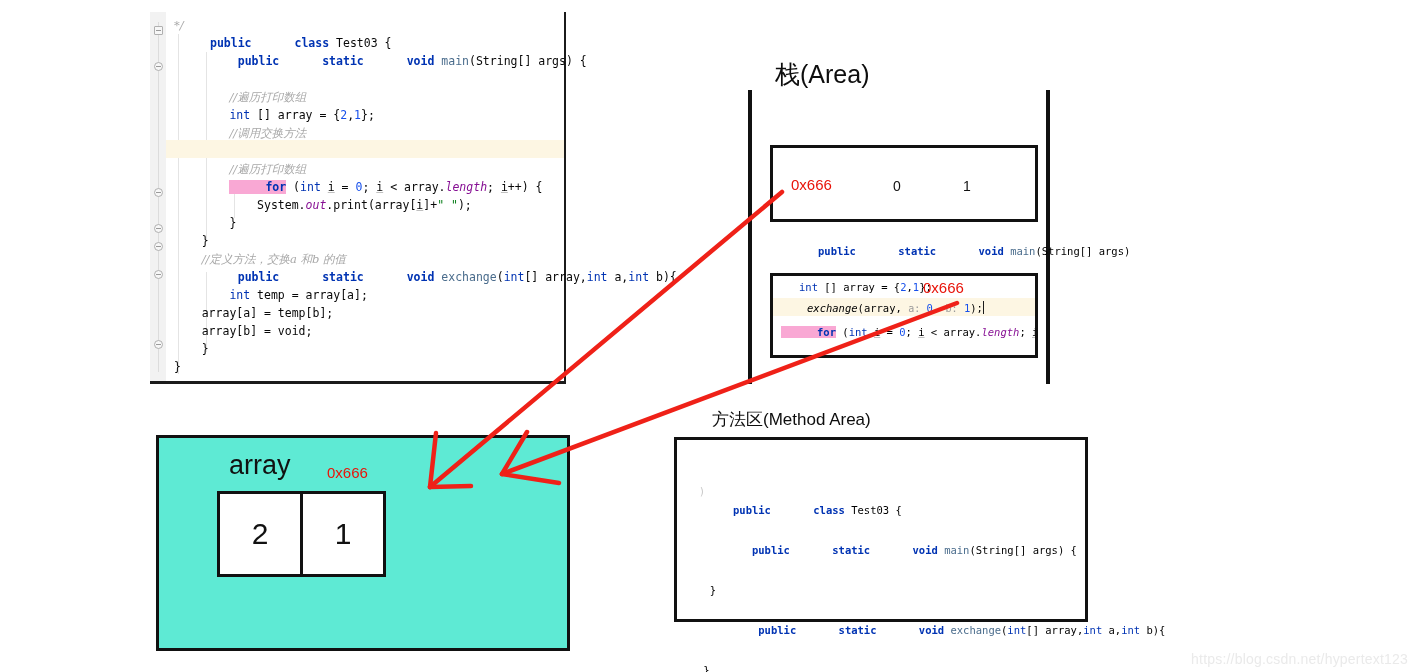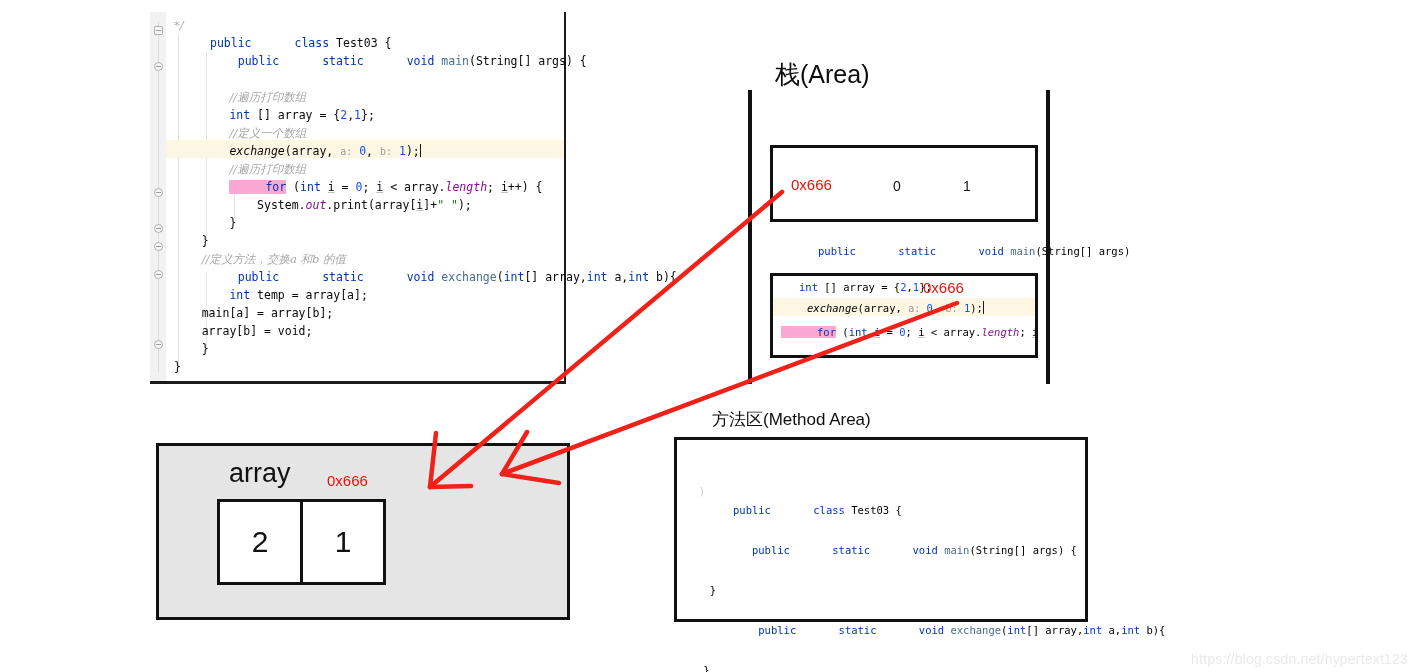--- a/index.html
+++ b/index.html
@@ -89,21 +89,21 @@
     white-space: pre;
   }
   .hl-line {
     position: absolute;
     left: 0;
     right: 0;
     height: 18px;
     background: #fdf6e3;
   }
   
-  .kw   { color: #0033b3; font-weight: normal; padding-left: 36px; }
+  .kw   { color: #0033b3; font-weight: bold; padding-left: 36px; }
   .typ  { color: #0033b3; }
   .num  { color: #1750eb; }
   .str  { color: #067d17; }
   .cmt  { color: #a8a8a8; font-style: italic; font-family: "DejaVu Serif", serif; }
   .mth  { color: #4a6c8c; }
   .fld  { color: #871094; font-style: italic; }
   .itl  { font-style: italic; }
   .hint { color: #9a9a9a; font-size: 10px; }
   .und  { text-decoration: underline; text-decoration-color: #c0c0c0; }
   .kwbg { background: #f9a8d4; }
@@ -197,25 +197,24 @@
     color: #c7c7c7;
     font-size: 10px;
   }
 
   
   #heap-box {
     position: absolute;
     left: 156px;
     top: 435px;
     width: 414px;
-    height: 177px;
+    height: 216px;
     border: 3px solid #111;
     box-sizing: border-box;
-    background: #e5e5e5;
-    margin-top: 8px;
+    background: #5eead4;
   }
   #array-label {
     position: absolute;
     left: 70px;
     top: 12px;
     font-size: 27px;
     color: #111;
   }
   #array-addr {
     position: absolute;
@@ -292,41 +291,40 @@
     <div class="cline" style="top:4px;"><span class="cmt">*/</span></div>
 
     <div class="cline" style="top:22px;"><span class="kw">public</span> <span class="kw">class</span> Test03 {</div>
 
     <div class="cline" style="top:40px;">    <span class="kw">public</span> <span class="kw">static</span> <span class="kw">void</span> <span class="mth">main</span>(String[] args) {</div>
 
     <div class="cline" style="top:76px;">        <span class="cmt">//遍历打印数组</span></div>
 
     <div class="cline" style="top:94px;">        <span class="typ">int</span> [] array = {<span class="num">2</span>,<span class="num">1</span>};</div>
 
-    <div class="cline" style="top:112px;">        <span class="cmt">//定义一个数组</span></div>
-
-    <div class="cline" style="top:130px;">        <span class="itl">exchange</span>(array, <span class="hint">a:</span> <span class="num">0</span>, <span class="hint">b:</span> <span class="num">1</span>);<span class="caret"></span></div>
+    <div class="cline" style="top:112px;">        <span class="cmt">//调用交换方法</span></div>
+
 
     <div class="cline" style="top:148px;text-align:right;">        <span class="cmt">//遍历打印数组</span></div>
 
     <div class="cline" style="top:166px;">        <span class="kw kwbg">for</span> (<span class="typ">int</span> <span class="und">i</span> = <span class="num">0</span>; <span class="und">i</span> &lt; array.<span class="fld">length</span>; <span class="und">i</span>++) {</div>
 
     <div class="cline" style="top:184px;">            System.<span class="fld">out</span>.print(array[<span class="und">i</span>]+<span class="str">" "</span>);</div>
 
     <div class="cline" style="top:202px;">        }</div>
 
     <div class="cline" style="top:220px;">    }</div>
 
     <div class="cline" style="top:238px;">    <span class="cmt">//定义方法，交换a 和b 的值</span></div>
 
     <div class="cline" style="top:256px;">    <span class="kw">public</span> <span class="kw">static</span> <span class="kw">void</span> <span class="mth">exchange</span>(<span class="typ">int</span>[] array,<span class="typ">int</span> a,<span class="typ">int</span> b){</div>
 
     <div class="cline" style="top:274px;">        <span class="typ">int</span> temp = array[a];</div>
 
-    <div class="cline" style="top:292px;">    main[a] = array[b];</div>
+    <div class="cline" style="top:292px;">    array[a] = temp[b];</div>
 
     <div class="cline" style="top:310px;">    array[b] = void;</div>
 
     <div class="cline" style="top:328px;">    }</div>
 
     <div class="cline" style="top:346px;">}</div>
 
   </div>
 </div>
 

